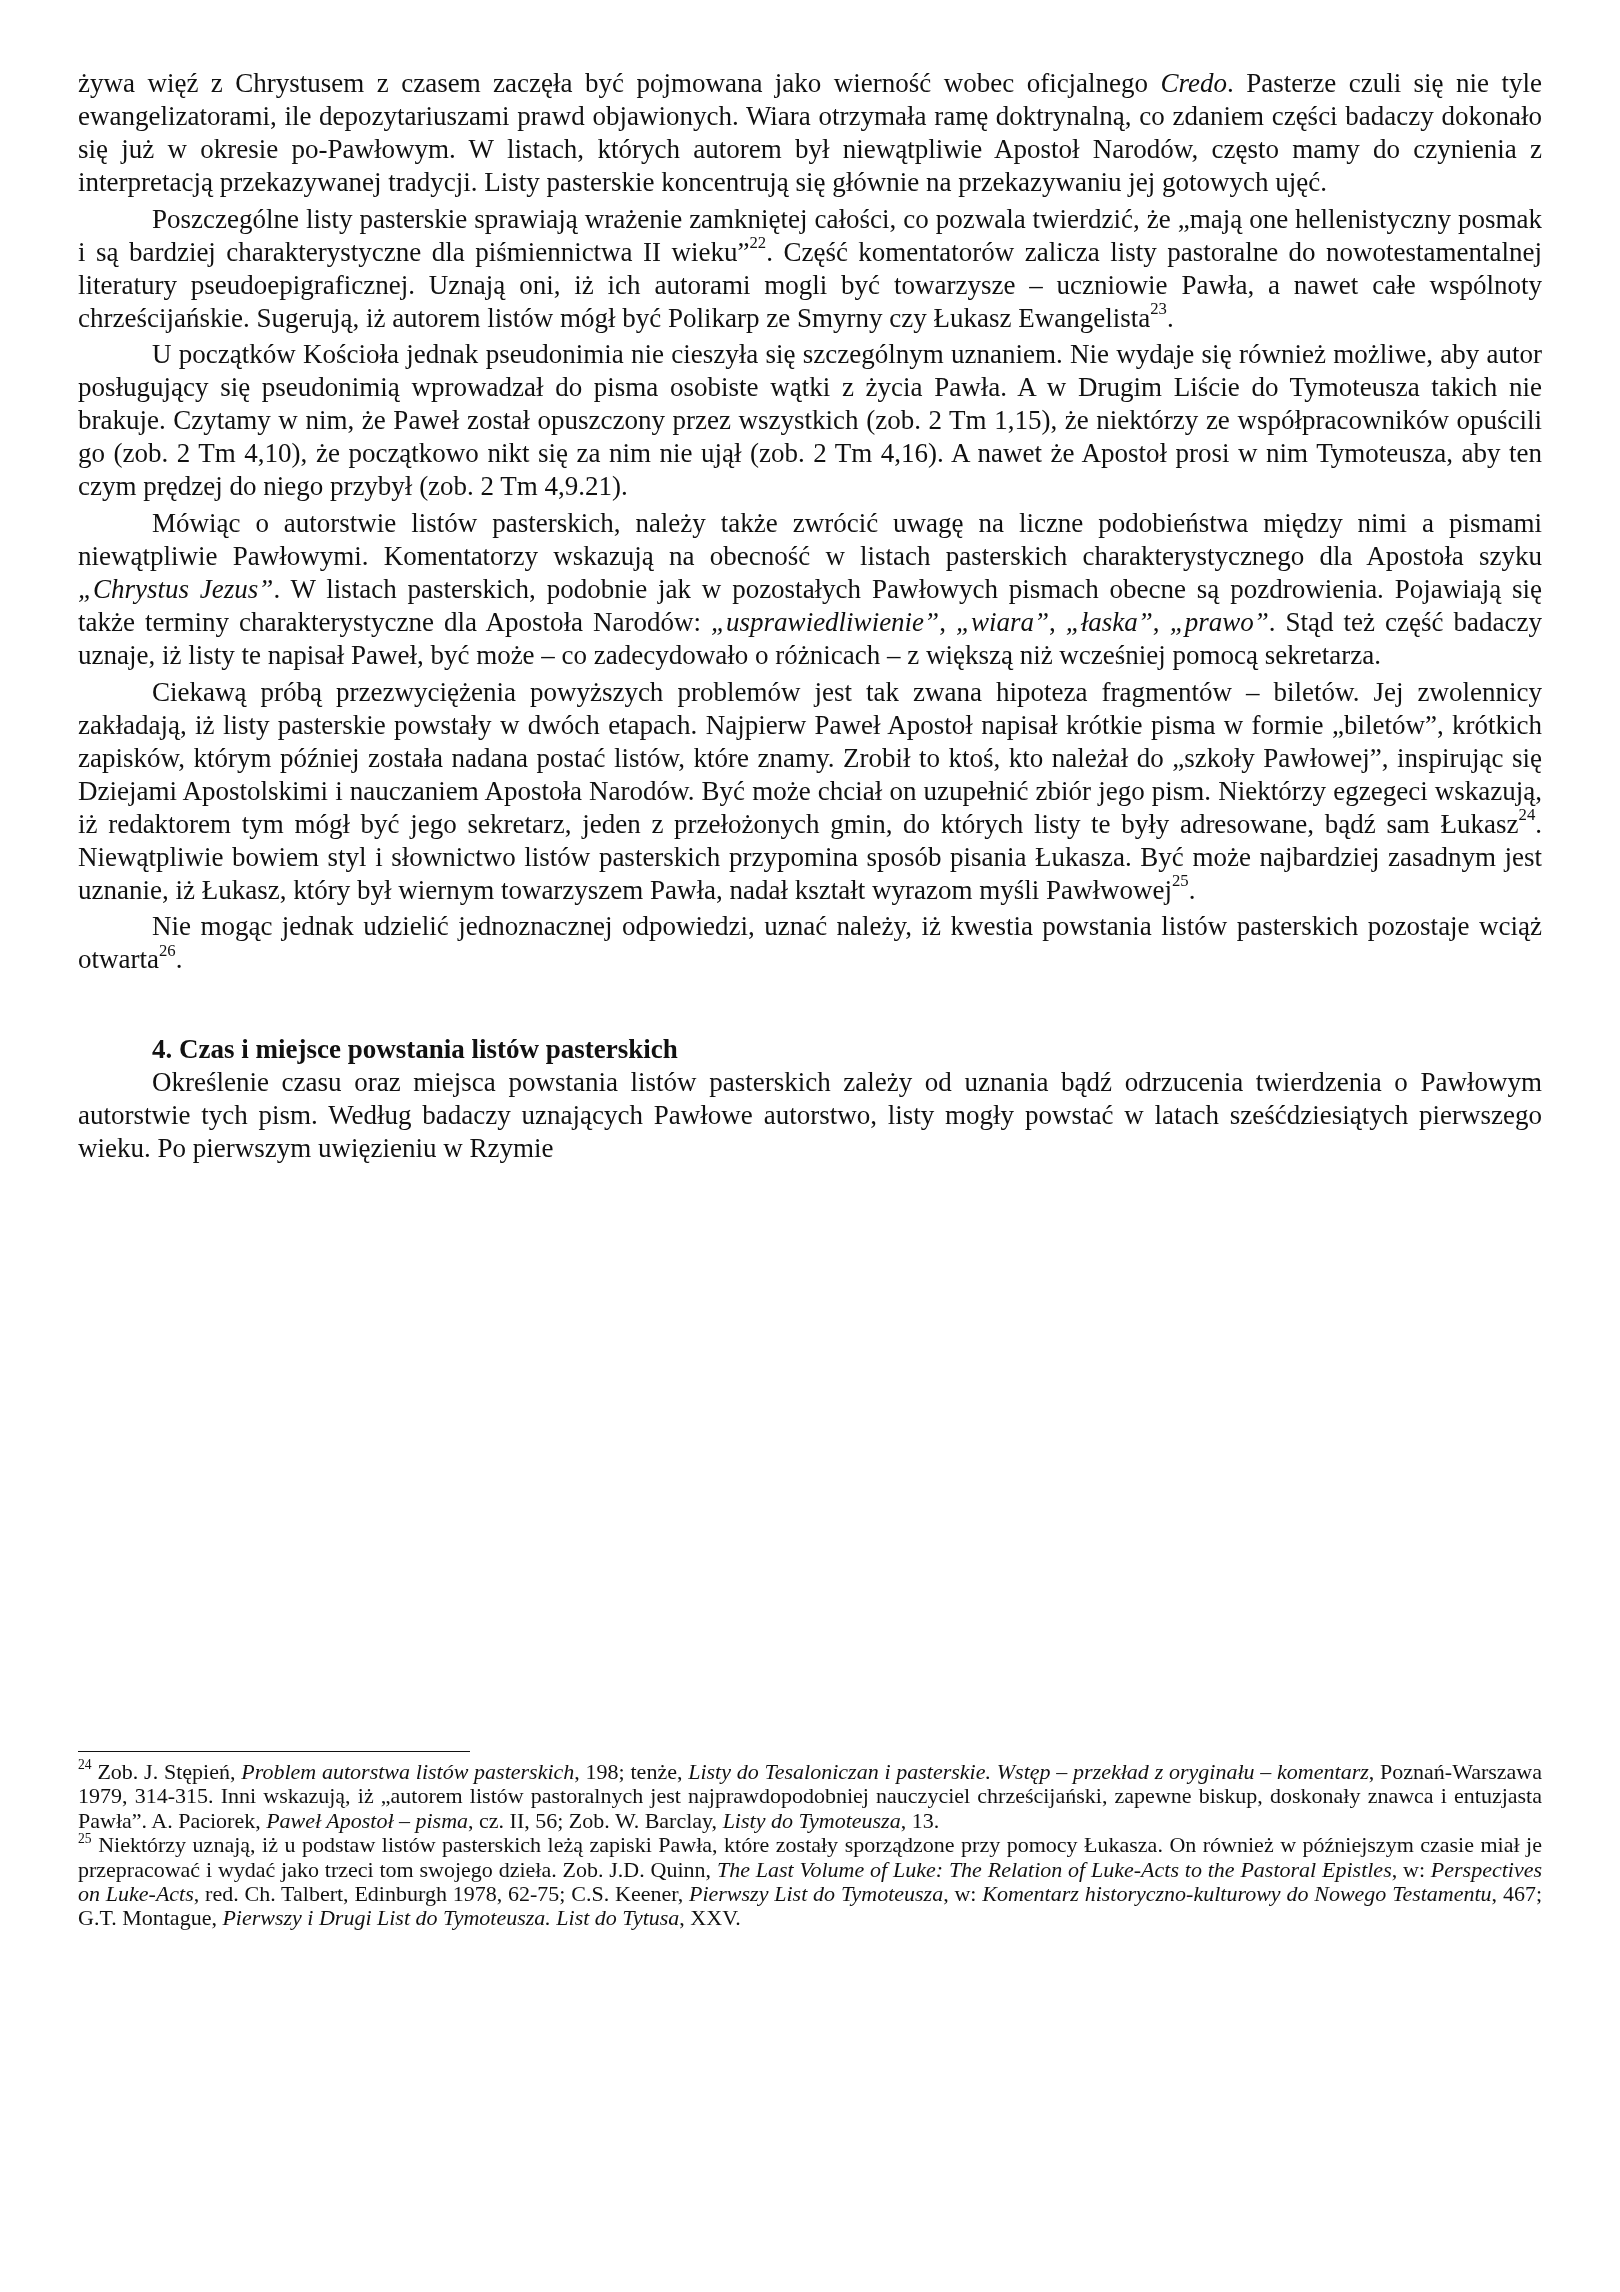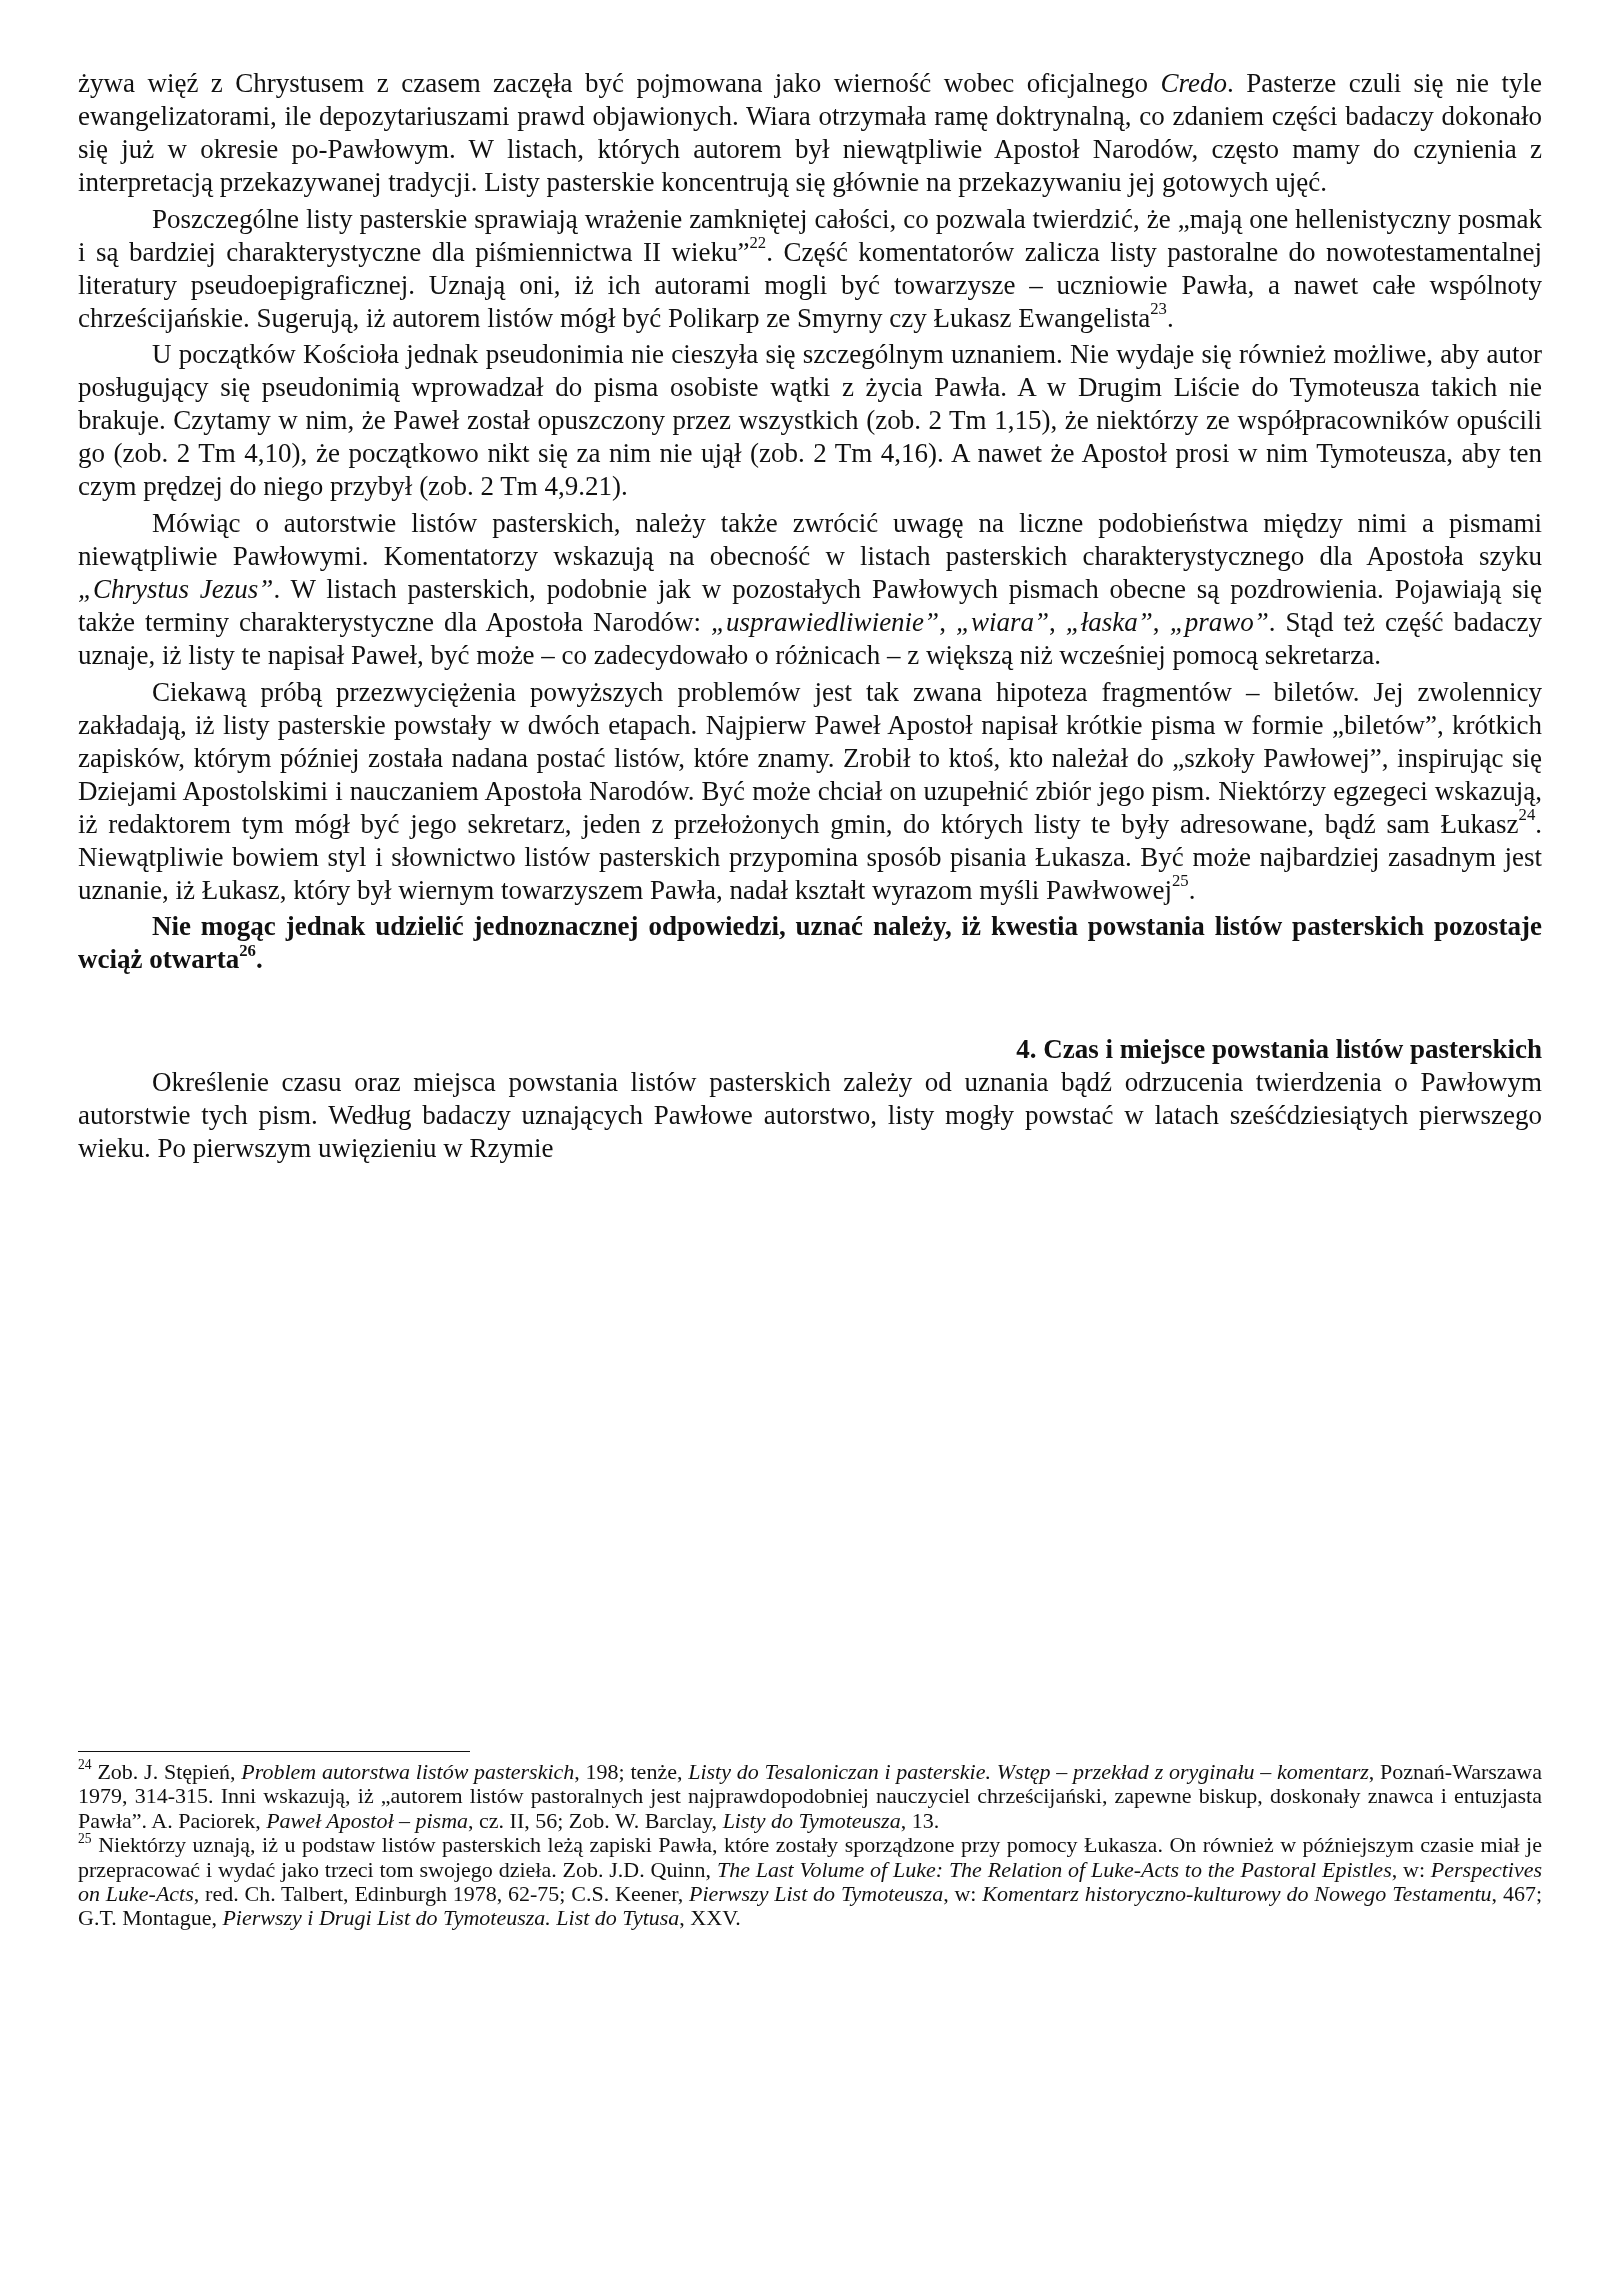--- a/index.html
+++ b/index.html
@@ -1,22 +1,22 @@
 <!DOCTYPE html>
 <html><head>
 <meta charset="utf-8">
 <style>
   html, body { margin: 0; padding: 0; background: #ffffff; }
   body { width: 1620px; height: 2293px; position: relative; overflow: hidden; color: #111111; }
   .page { position: absolute; left: 78px; top: 43px; width: 1464px; font-family: "Liberation Serif", "DejaVu Serif", serif; }
   .body-text { font-size: 27px; line-height: 33px; }
   .para { margin: 0 0 3.7px 0; text-align: justify; text-indent: 74px; }
   .para.first { text-indent: 0; margin-top: 24px; }
-  .para.last-before-heading { margin-bottom: 0; font-weight: bold; }
-  .heading { font-weight: bold; font-size: 27px; line-height: 33px; margin: 57px 0 0 0; padding-left: 74px; text-align: right; }
+  .para.last-before-heading { margin-bottom: 0; }
+  .heading { font-weight: bold; font-size: 27px; line-height: 33px; margin: 57px 0 0 0; padding-left: 74px; }
   sup { font-size: 62%; line-height: 0; position: relative; top: -0.15em; vertical-align: super; }
   i { font-style: italic; }
   .footnote-rule { position: absolute; left: 78px; top: 1751px; width: 392px; height: 0; border-top: 1.6px solid #111; }
   .footnotes { position: absolute; left: 78px; top: 1760px; width: 1464px; font-family: "Liberation Serif", "DejaVu Serif", serif; font-size: 22px; line-height: 24.4px; }
   .fn { margin: 0; text-align: justify; }
   .fn sup { font-size: 62%; top: -0.1em; }
 </style>
 </head>
 <body>
 

